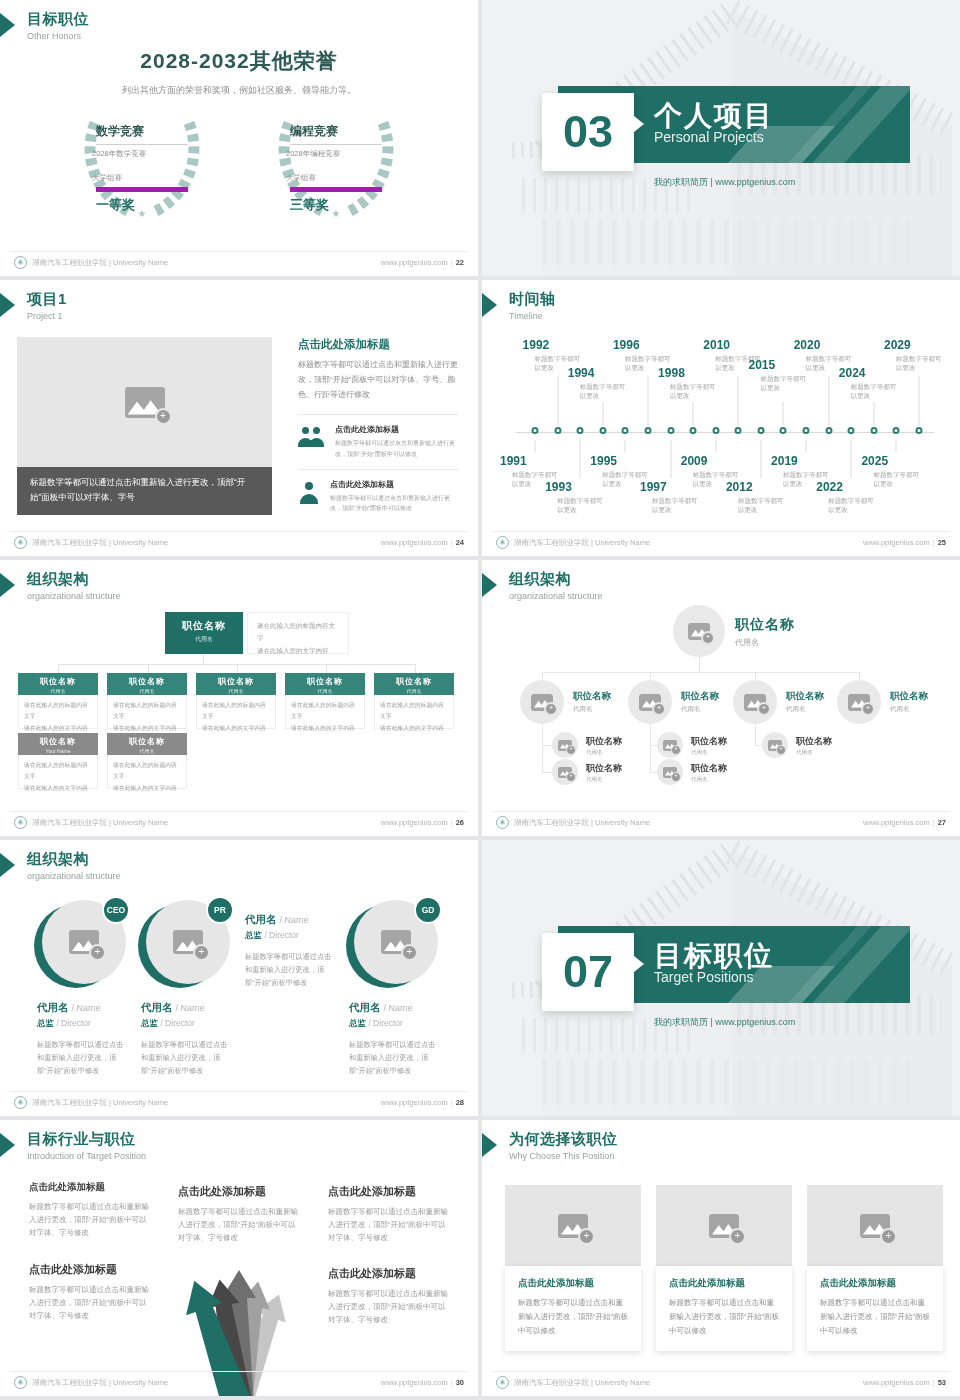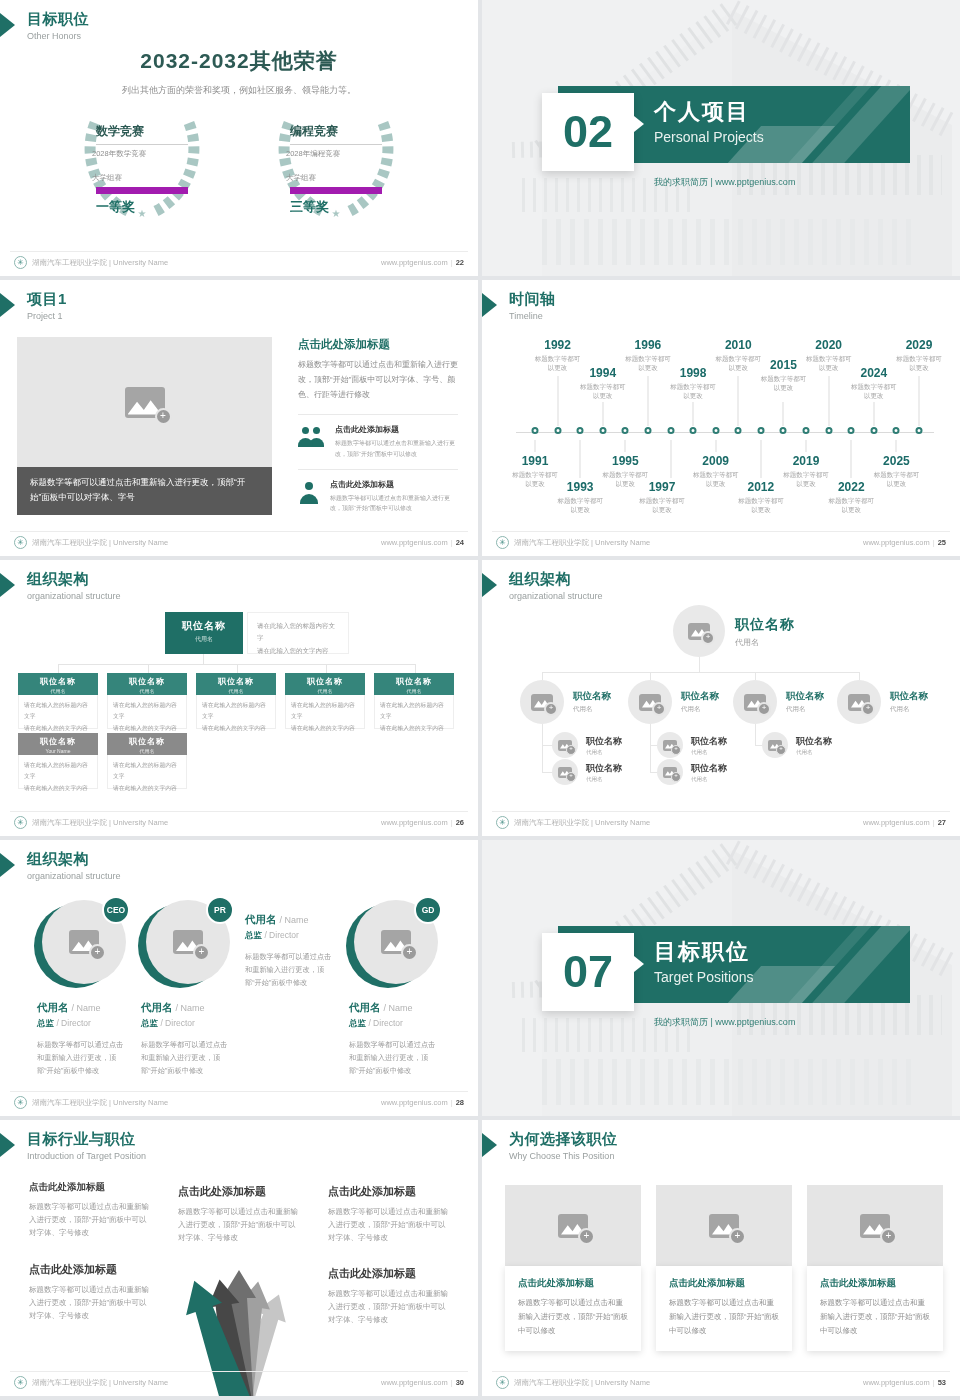--- a/index.html
+++ b/index.html
@@ -53,33 +53,33 @@
   
   .h-title { text-align:center; margin-top:47px; font-size:21px; font-weight:bold; color:#2d5a54; letter-spacing:1px; }
   .h-sub { text-align:center; margin-top:9px; font-size:9px; color:#8f8f8f; }
   .wreaths { display:flex; justify-content:center; gap:42px; margin-top:20px; }
   .wreath { position:relative; width:152px; height:102px; }
   .wreath svg { position:absolute; inset:0; }
   .w-content { position:absolute; left:26px; right:26px; top:6px; text-align:left; }
   .w-name { font-size:12px; font-weight:bold; color:#2d5a54; padding-bottom:4px; border-bottom:1px solid #cfcfcf; margin:0 4px; }
   .w-l1 { font-size:7.5px; color:#8f8f8f; margin-top:4px; }
   .w-l2 { font-size:7.5px; color:#8f8f8f; margin-top:14px; }
-  .w-prize { margin:4px 4px 0; padding-top:4px; border-top:7px solid #a21caf; font-size:13px; font-weight:bold; color:#1f6f66; }
+  .w-prize { margin:4px 4px 0; padding-top:4px; border-top:5px solid #a21caf; font-size:13px; font-weight:bold; color:#1f6f66; }
   .w-star { position:absolute; bottom:0; left:50%; transform:translateX(-50%); color:#a9c7c3; font-size:10px; }
 
   
   .slide.divider { background:#f0f1f2; }
   .bg-building { position:absolute; inset:0; }
   .numbox { position:absolute; left:60px; top:93px; width:92px; height:78px; background:#fff; z-index:3;
             box-shadow:0 3px 9px rgba(0,0,0,.16); display:flex; align-items:center; justify-content:center;
             font-size:45px; font-weight:bold; color:#1f6f66; }
   .banner { position:absolute; left:76px; top:86px; right:50px; height:77px; background:#1f6f66; z-index:2; overflow:hidden; }
   .notch { position:absolute; left:152px; top:116px; width:0; height:0; z-index:4;
            border-left:10px solid #fff; border-top:8px solid transparent; border-bottom:8px solid transparent; }
-  .bn-zh { position:absolute; left:96px; top:11px; font-size:22px; font-weight:bold; color:#fff; letter-spacing:2px; }
+  .bn-zh { position:absolute; left:96px; top:11px; font-size:28px; font-weight:bold; color:#fff; letter-spacing:2px; }
   .bn-en { position:absolute; left:96px; top:43px; font-size:14px; color:#e9f1ef; }
   .stripe { position:absolute; transform:skewX(-42deg); }
   .st1 { right:46px; top:-20px; width:32px; height:150px; background:rgba(255,255,255,.16); }
   .st2 { right:88px; top:-20px; width:14px; height:150px; background:rgba(255,255,255,.10); }
   .st3 { right:92px; top:40px; width:74px; height:38px; background:rgba(255,255,255,.22); }
   .div-cap { position:absolute; left:172px; top:176px; font-size:9px; color:#2f7d73; z-index:3; }
 
   
   .p-img { position:absolute; left:17px; top:57px; width:255px; height:130px; background:#e6e6e6;
            display:flex; align-items:center; justify-content:center; }
@@ -93,21 +93,21 @@
   .pp-icon-cell { width:30px; display:flex; justify-content:center; padding-top:3px; }
   .pp-it-title { font-size:8px; font-weight:bold; color:#3a3a3a; }
   .pp-it-body { font-size:6px; color:#a0a0a0; line-height:1.7; margin-top:3px; }
 
   
   .tl { position:absolute; left:0; top:40px; width:478px; height:212px; }
   .tl-line { position:absolute; left:34px; right:26px; top:112px; height:1px; background:#dadada; }
   .tl-dot { position:absolute; top:107px; width:7px; height:7px; border:2px solid #2e7d74; border-radius:50%;
             background:#fff; transform:translateX(-50%); }
   .tl-stem { position:absolute; width:1px; background:#dcdcdc; transform:translateX(-50%); }
-  .tl-label { position:absolute; width:70px; transform:translateX(-50%); text-align:center; }
+  .tl-label { position:absolute; width:70px; transform:translateX(-50%); text-align:left; }
   .tl-year { font-size:12px; font-weight:bold; color:#1b6b68; }
   .tl-cap { font-size:6.5px; color:#a6a6a6; line-height:1.45; margin:2px auto 0; width:46px; }
 
   
   .ob-root { position:absolute; left:165px; top:52px; width:78px; height:42px; background:#1f6f66; color:#fff;
              text-align:center; padding-top:7px; z-index:2; }
   .ob-root-title { font-size:10px; font-weight:bold; letter-spacing:1px; }
   .ob-root-sub { font-size:6px; margin-top:2px; color:#cfe2de; }
   .ob-note { position:absolute; left:247px; top:52px; width:102px; height:42px; border:1px solid #efefef; background:#fff;
              font-size:6.5px; color:#9a9a9a; line-height:1.9; padding:7px 9px; }
@@ -187,21 +187,21 @@
 <body>
 
 <div class="sheet">
 
   <div class="slide">
     <div class="hdr">
       <div class="chev"></div>
       <div class="hdr-title">目标职位</div>
       <div class="hdr-sub">Other Honors</div>
     </div>
-    <div class="h-title">2032-2032其他荣誉</div>
+    <div class="h-title">2028-2032其他荣誉</div>
     <div class="h-sub">列出其他方面的荣誉和奖项，例如社区服务、领导能力等。</div>
     <div class="wreaths">
 
         <div class="wreath">
           <svg viewBox="0 0 152 102">
             <path d="M29,6 A70,70 0 0 0 62,94" fill="none" stroke="#a9c7c3" stroke-width="11" stroke-dasharray="7 5"></path>
             <path d="M123,6 A70,70 0 0 1 90,94" fill="none" stroke="#a9c7c3" stroke-width="11" stroke-dasharray="7 5"></path>
           </svg>
           <div class="w-content">
             <div class="w-name">数学竞赛</div>
@@ -250,21 +250,21 @@
         <path d="M60,242 L430,242" stroke="#e1e3e4" stroke-width="46" fill="none" stroke-dasharray="5 9"></path>
       </g>
     </svg>
     <div class="banner">
       <div class="stripe st1"></div>
       <div class="stripe st2"></div>
       <div class="stripe st3"></div>
       <div class="bn-zh">个人项目</div>
       <div class="bn-en">Personal Projects</div>
     </div>
-    <div class="numbox">02</div>
+    <div class="numbox">03</div>
     <div class="notch"></div>
     <div class="div-cap">我的求职简历 | www.pptgenius.com</div>
   </div>
 
   <div class="slide">
     <div class="hdr">
       <div class="chev"></div>
       <div class="hdr-title">项目1</div>
       <div class="hdr-sub">Project 1</div>
     </div>
@@ -348,21 +348,21 @@
           <div class="tl-cap">标题数字等都可以更改</div>
         </div>
         <div class="tl-stem" style="left: 165.941px; top: 56px; height: 50px;"></div>
         <div class="tl-dot" style="left: 165.941px;"></div>
         <div class="tl-label" style="left: 165.941px; top: 18px;">
           <div class="tl-year">1996</div>
           <div class="tl-cap">标题数字等都可以更改</div>
         </div>
         <div class="tl-stem" style="left: 188.529px; top: 120px; height: 38px;"></div>
         <div class="tl-dot" style="left: 188.529px;"></div>
-        <div class="tl-label" style="left: 180px; top: 160px;">
+        <div class="tl-label" style="left: 193px; top: 160px;">
           <div class="tl-year">1997</div>
           <div class="tl-cap">标题数字等都可以更改</div>
         </div>
         <div class="tl-stem" style="left: 211.118px; top: 82px; height: 24px;"></div>
         <div class="tl-dot" style="left: 211.118px;"></div>
         <div class="tl-label" style="left: 211.118px; top: 46px;">
           <div class="tl-year">1998</div>
           <div class="tl-cap">标题数字等都可以更改</div>
         </div>
         <div class="tl-stem" style="left: 233.706px; top: 120px; height: 12px;"></div>

